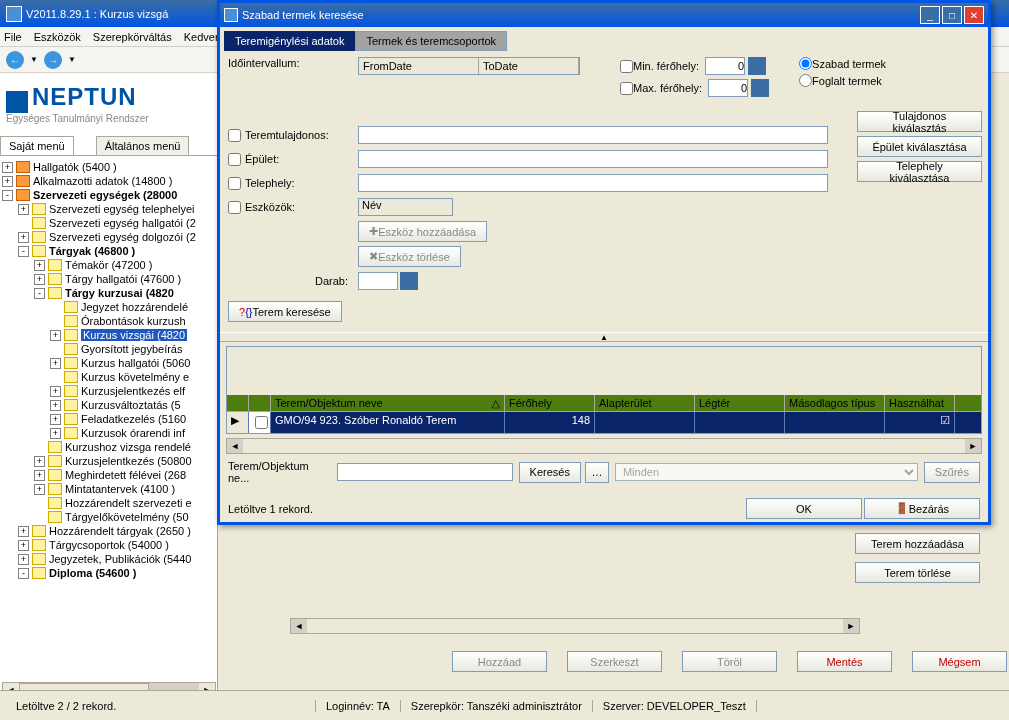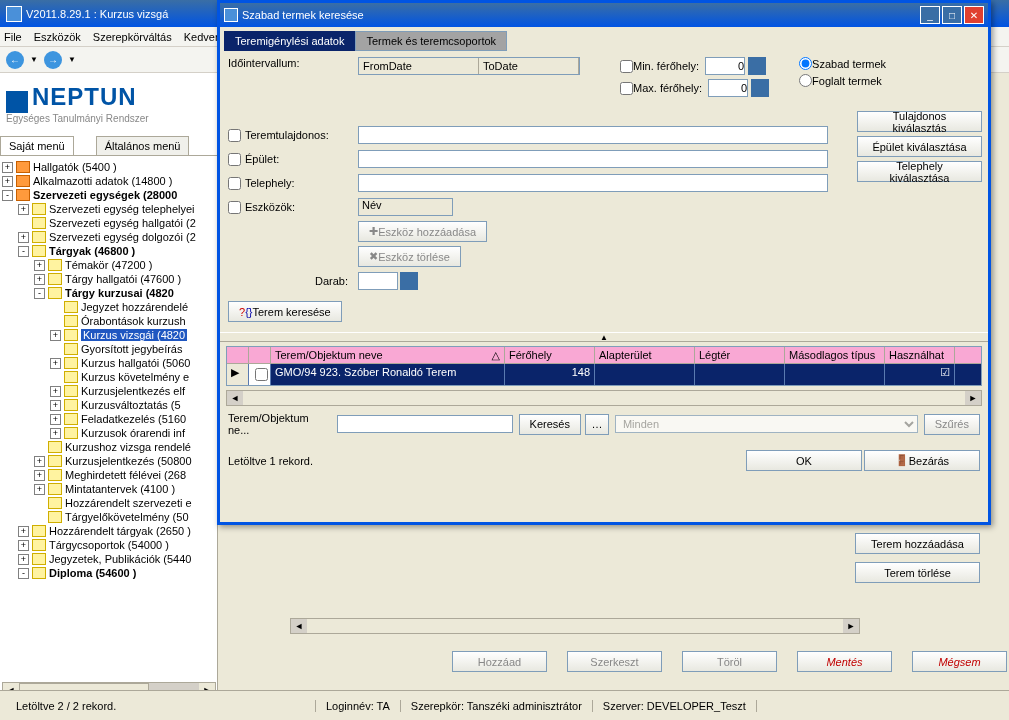--- a/index.html
+++ b/index.html
@@ -52,21 +52,21 @@
 .dialog-tab { padding: 3px 10px; border: 1px solid #7f9db9; background: #a3a3a3; cursor: default; }
 .dialog-tab.active { background: #0a246a; color: #fff; border-color: #0a246a; }
 
 .form-area { padding: 6px 8px; }
 .form-row { display: flex; align-items: center; margin-bottom: 4px; min-height: 20px; }
 .form-label { width: 130px; display: flex; align-items: center; }
 .form-label input[type=checkbox] { margin-right: 4px; }
 .text-input { height: 18px; border: 1px solid #7f9db9; background: #fff; padding: 0 3px; }
 .btn { height: 21px; border: 1px solid #7f9db9; background: linear-gradient(to bottom, #fff, #e8e8e0); padding: 0 10px; cursor: pointer; display: inline-flex; align-items: center; }
 .btn.disabled { color: #888; }
-.btn.red { color: #c00000; font-style: italic; }
+.btn.red { color: #c00000; }
 
 .interval-table { border: 1px solid #7f9db9; }
 .interval-table .hdr { display: flex; background: #ece9d8; }
 .interval-table .hdr div { border-right: 1px solid #aca899; padding: 2px 4px; }
 .interval-table .row { display: flex; }
 .interval-table .row div { border-right: 1px solid #aca899; padding: 2px 4px; }
 .interval-table .row .sel { background: #0a246a; color: #fff; }
 
 .right-options { display: flex; gap: 30px; align-items: flex-start; }
 .capacity-col label { display: flex; align-items: center; margin-bottom: 4px; }
@@ -74,21 +74,21 @@
 .capacity-col .picker { width: 18px; height: 18px; background: #3a6ea5; margin-left: 3px; display: inline-block; }
 .radio-col label { display: flex; align-items: center; margin-bottom: 4px; }
 
 .sidebtns { position: absolute; right: 6px; top: 60px; display: flex; flex-direction: column; gap: 4px; }
 .sidebtns .btn { width: 125px; justify-content: center; }
 
 .splitter { height: 10px; background: #ece9d8; border-top: 1px solid #fff; border-bottom: 1px solid #aca899; display: flex; align-items: center; justify-content: center; }
 .splitter::after { content: "▲"; font-size: 8px; }
 
 .grid { border: 1px solid #7f9db9; margin: 4px 6px; }
-.grid-hdr { display: flex; background: #f9a8d4; border-bottom: 1px solid #aca899; }
+.grid-hdr { display: flex; background: #4d7c0f; border-bottom: 1px solid #aca899; margin-top: 48px; }
 .grid-hdr div { border-right: 1px solid #aca899; padding: 2px 4px; position: relative; }
 .grid-row { display: flex; background: #0a246a; color: #fff; }
 .grid-row div { border-right: 1px solid #5a7ab0; padding: 2px 4px; }
 .grid-row .chk { width: 22px; background: #fff; }
 .grid-row .chk input { margin: 2px; }
 
 .hscroll { height: 16px; background: #ece9d8; border: 1px solid #aca899; margin: 2px 6px; display: flex; align-items: center; }
 .hscroll .arrow { width: 16px; height: 14px; background: #d4d0c8; display: flex; align-items: center; justify-content: center; font-size: 9px; }
 .hscroll .track { flex: 1; }
 

